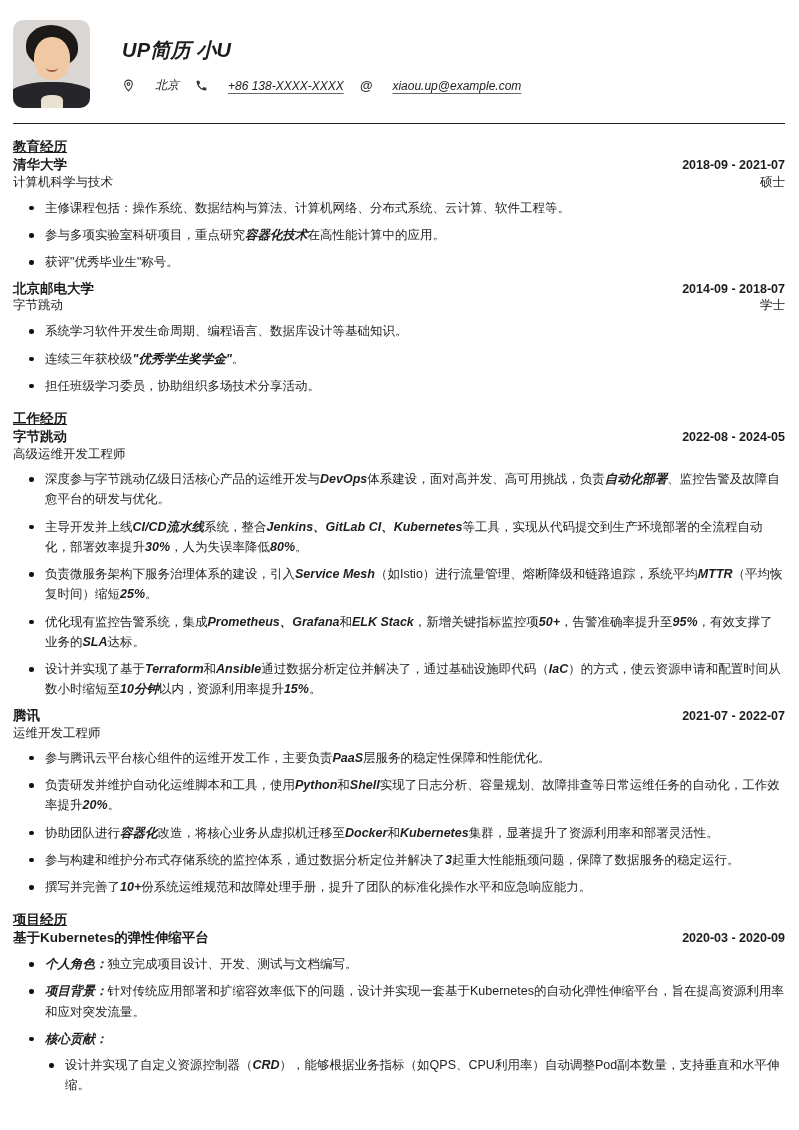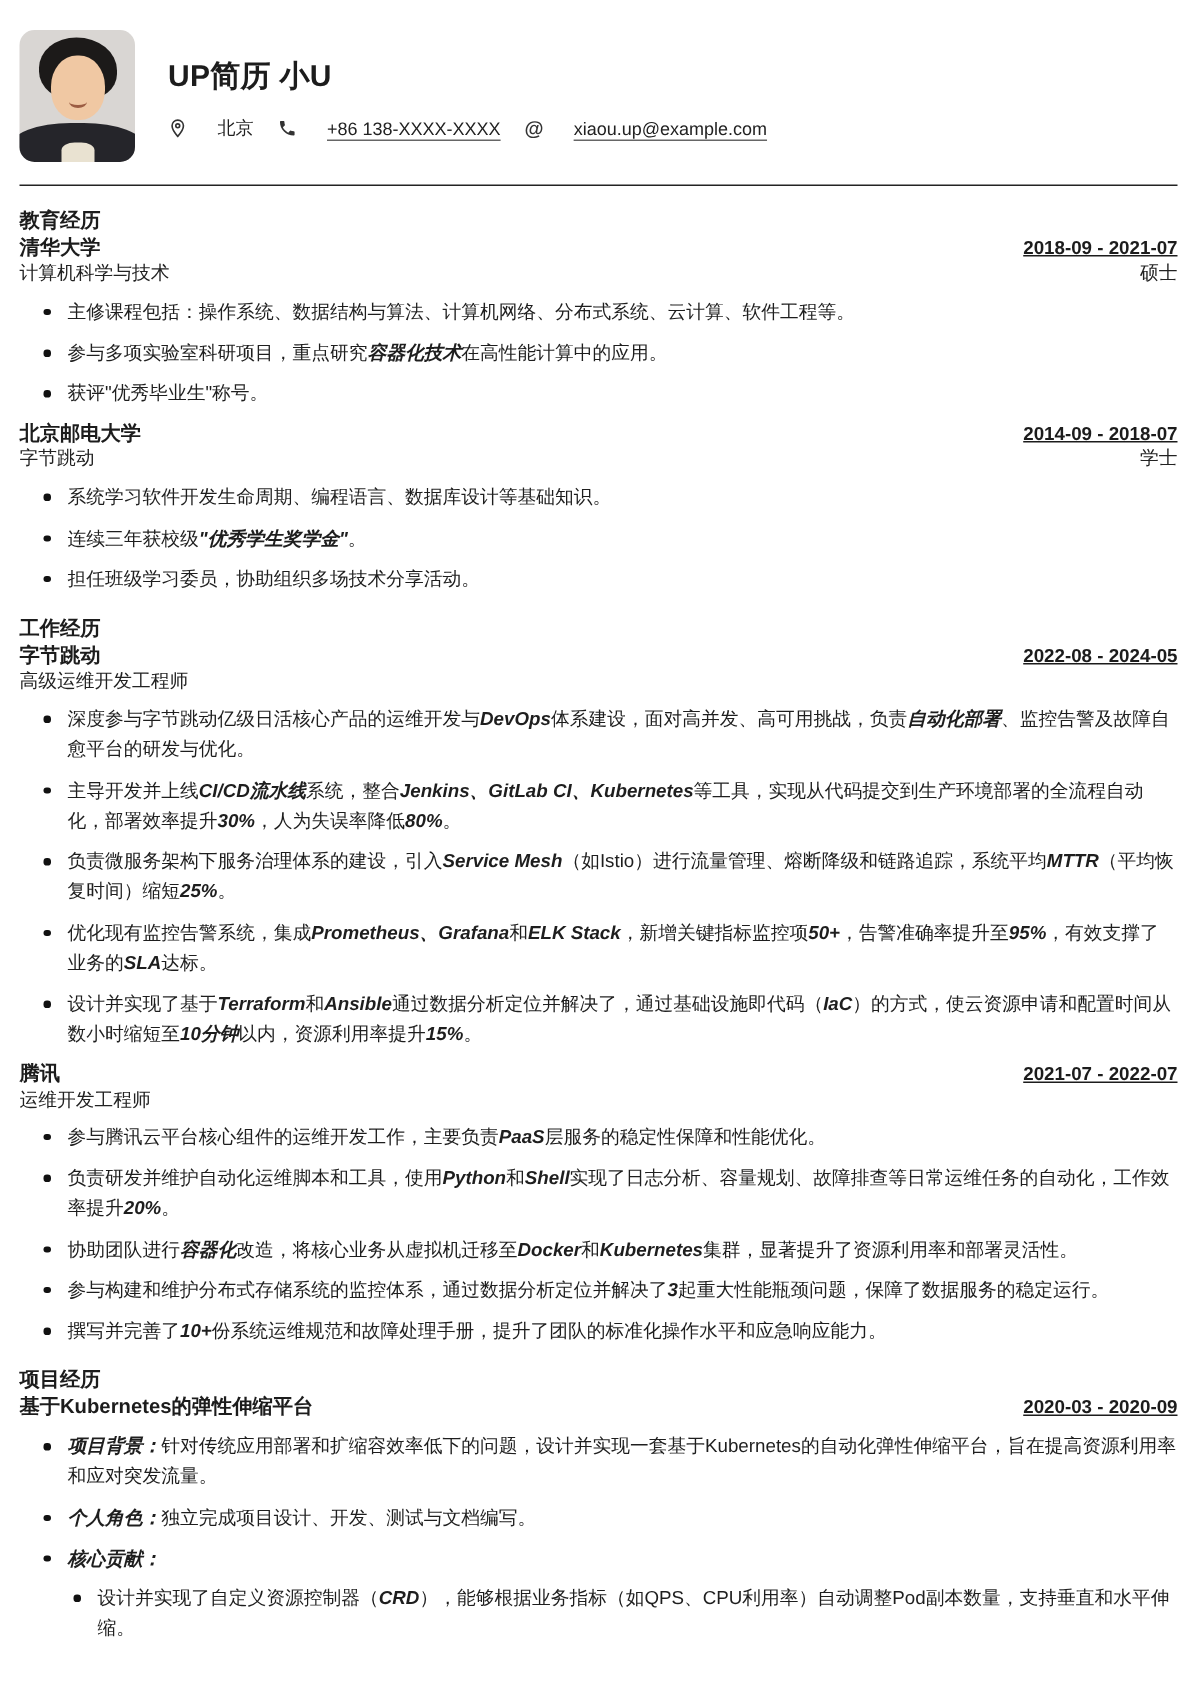--- a/index.html
+++ b/index.html
@@ -8,34 +8,34 @@
   .page{padding:20px 14px 0 13px;box-sizing:border-box;}
 
   
   .header{display:flex;}
   .photo{width:77px;height:88px;border-radius:10px;background:#d9d6d3;position:relative;overflow:hidden;flex:0 0 auto;}
   .photo .hair{position:absolute;top:5px;left:13px;width:52px;height:42px;background:#1c1a19;border-radius:48% 52% 42% 46%;}
   .photo .face{position:absolute;top:17px;left:21px;width:36px;height:43px;background:#f0c8a3;border-radius:48% 48% 46% 46%;}
   .photo .smile{position:absolute;top:44px;left:33px;width:12px;height:6px;border-bottom:2px solid #9c5d43;border-radius:50%;}
   .photo .jacket{position:absolute;bottom:-8px;left:-6px;right:-6px;height:34px;background:#25252a;border-radius:45% 45% 0 0;}
   .photo .shirt{position:absolute;bottom:0;left:28px;width:22px;height:13px;background:#e9e2d1;border-radius:40% 40% 0 0;}
-  .head-right{margin-left:22px;}
+  .head-right{margin-left:32px;font-style:italic;}
   .name{font-size:20px;font-weight:700;margin-top:17px;letter-spacing:.2px;}
   .contact{margin-top:13px;display:flex;align-items:center;gap:16px;font-size:12px;color:#222;}
   .contact .item{display:flex;align-items:center;gap:20px;}
   .contact .underlined{text-decoration:underline;text-underline-offset:3px;text-decoration-color:#666;text-decoration-thickness:1px;}
   .at-glyph{font-size:13px;font-weight:700;color:#333;line-height:1;}
   .divider{border:none;border-top:1.6px solid #232323;margin:15px 0 0;}
 
   
-  .sec-title{font-size:13.5px;font-weight:700;margin-top:15px;line-height:1.25;}
+  .sec-title{font-size:13.5px;font-weight:700;margin-top:15px;line-height:1.25;text-decoration:underline;}
   .sec-title.gap{}
   .row{display:flex;justify-content:space-between;align-items:baseline;text-align:right;}
   .org{font-size:13.5px;font-weight:700;line-height:1.25;margin-top:1px;}
-  .date{font-size:12.5px;font-weight:700;white-space:nowrap;text-decoration:underline;}
+  .date{font-size:12.5px;font-weight:700;white-space:nowrap;}
   .role{font-size:12.5px;line-height:1.3;color:#222;}
   .degree{font-size:12.5px;color:#222;}
 
   ul.bullets{list-style:none;margin:5px 0 2px;padding:0;}
   ul.bullets li{position:relative;padding-left:32px;margin:7px 0;font-size:12.5px;line-height:1.62;color:#1e1e1e;}
   ul.bullets li::before{content:"";position:absolute;left:16px;top:8px;width:4.5px;height:4.5px;border-radius:50%;background:#111;}
   ul.bullets ul.bullets{margin:4px 0 0;}
   ul.bullets ul.bullets li{padding-left:20px;margin:6px 0;}
   ul.bullets ul.bullets li::before{left:4px;}
   b{font-weight:700;font-style:italic;}
@@ -151,22 +151,22 @@
   </div>
 
   <div class="sec-title gap">项目经历</div>
 
   <div>
     <div class="row">
       <div class="org">基于Kubernetes的弹性伸缩平台</div>
       <div class="date">2020-03 - 2020-09</div>
     </div>
     <ul class="bullets">
+      <li><span><span></span><b>个人角色：</b><span>独立完成项目设计、开发、测试与文档编写。</span></span></li>
       <li><span><span></span><b>项目背景：</b><span>针对传统应用部署和扩缩容效率低下的问题，设计并实现一套基于Kubernetes的自动化弹性伸缩平台，旨在提高资源利用率和应对突发流量。</span></span></li>
-      <li><span><span></span><b>个人角色：</b><span>独立完成项目设计、开发、测试与文档编写。</span></span></li>
       <li><span><span></span><b>核心贡献：</b><span></span></span>
         <ul class="bullets">
           <li><span><span>设计并实现了自定义资源控制器（</span><b>CRD</b><span>），能够根据业务指标（如QPS、CPU利用率）自动调整Pod副本数量，支持垂直和水平伸缩。</span></span></li>
 
         </ul>
       </li>
     </ul>
   </div>
 
 </div>

